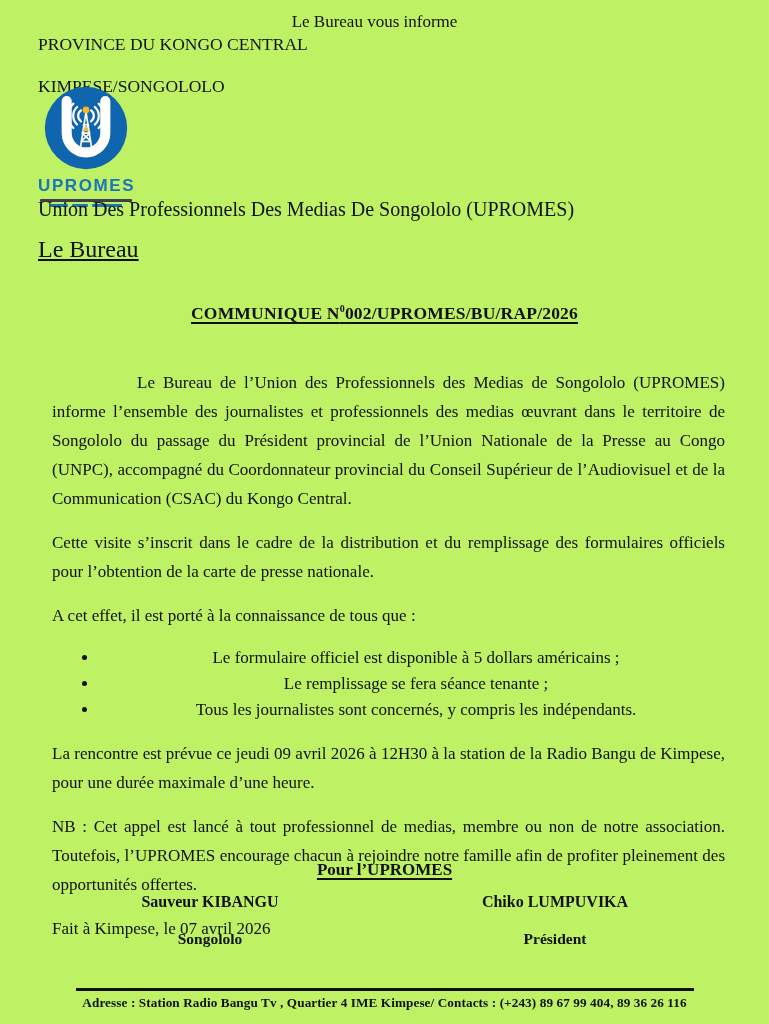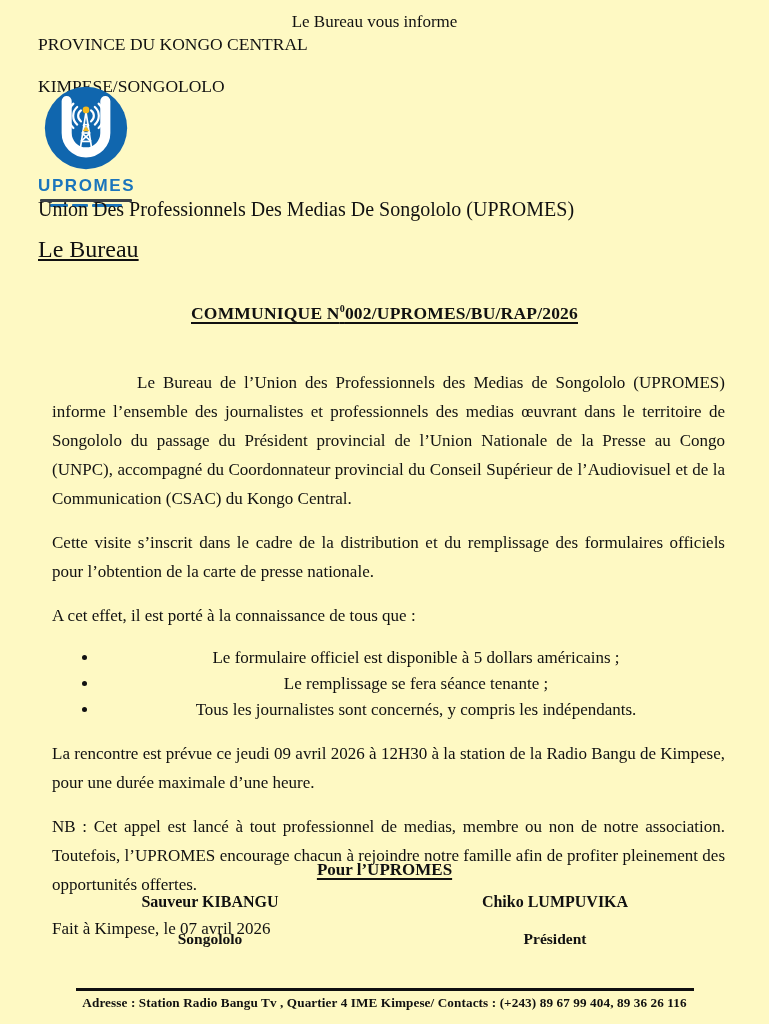--- a/index.html
+++ b/index.html
@@ -1,20 +1,20 @@
 <!DOCTYPE html>
 <html><head>
 <meta charset="utf-8">
 <style>
   html,body{margin:0;padding:0;}
   body{background:#ffffff;}
   .page{
     position:relative;
     width:769px;height:1024px;
-    background:#fef9c3;
+    background:#bef264;
     font-family:"Liberation Serif", serif;
     color:#111;
     overflow:hidden;
     text-decoration:underline;
   }
   .top-note{
     position:absolute;top:12px;left:0;right:20px;
     text-align:center;font-size:17px;
   }
   .province{position:absolute;left:38px;top:34px;font-size:17.5px;line-height:21px;white-space:pre-line;}

